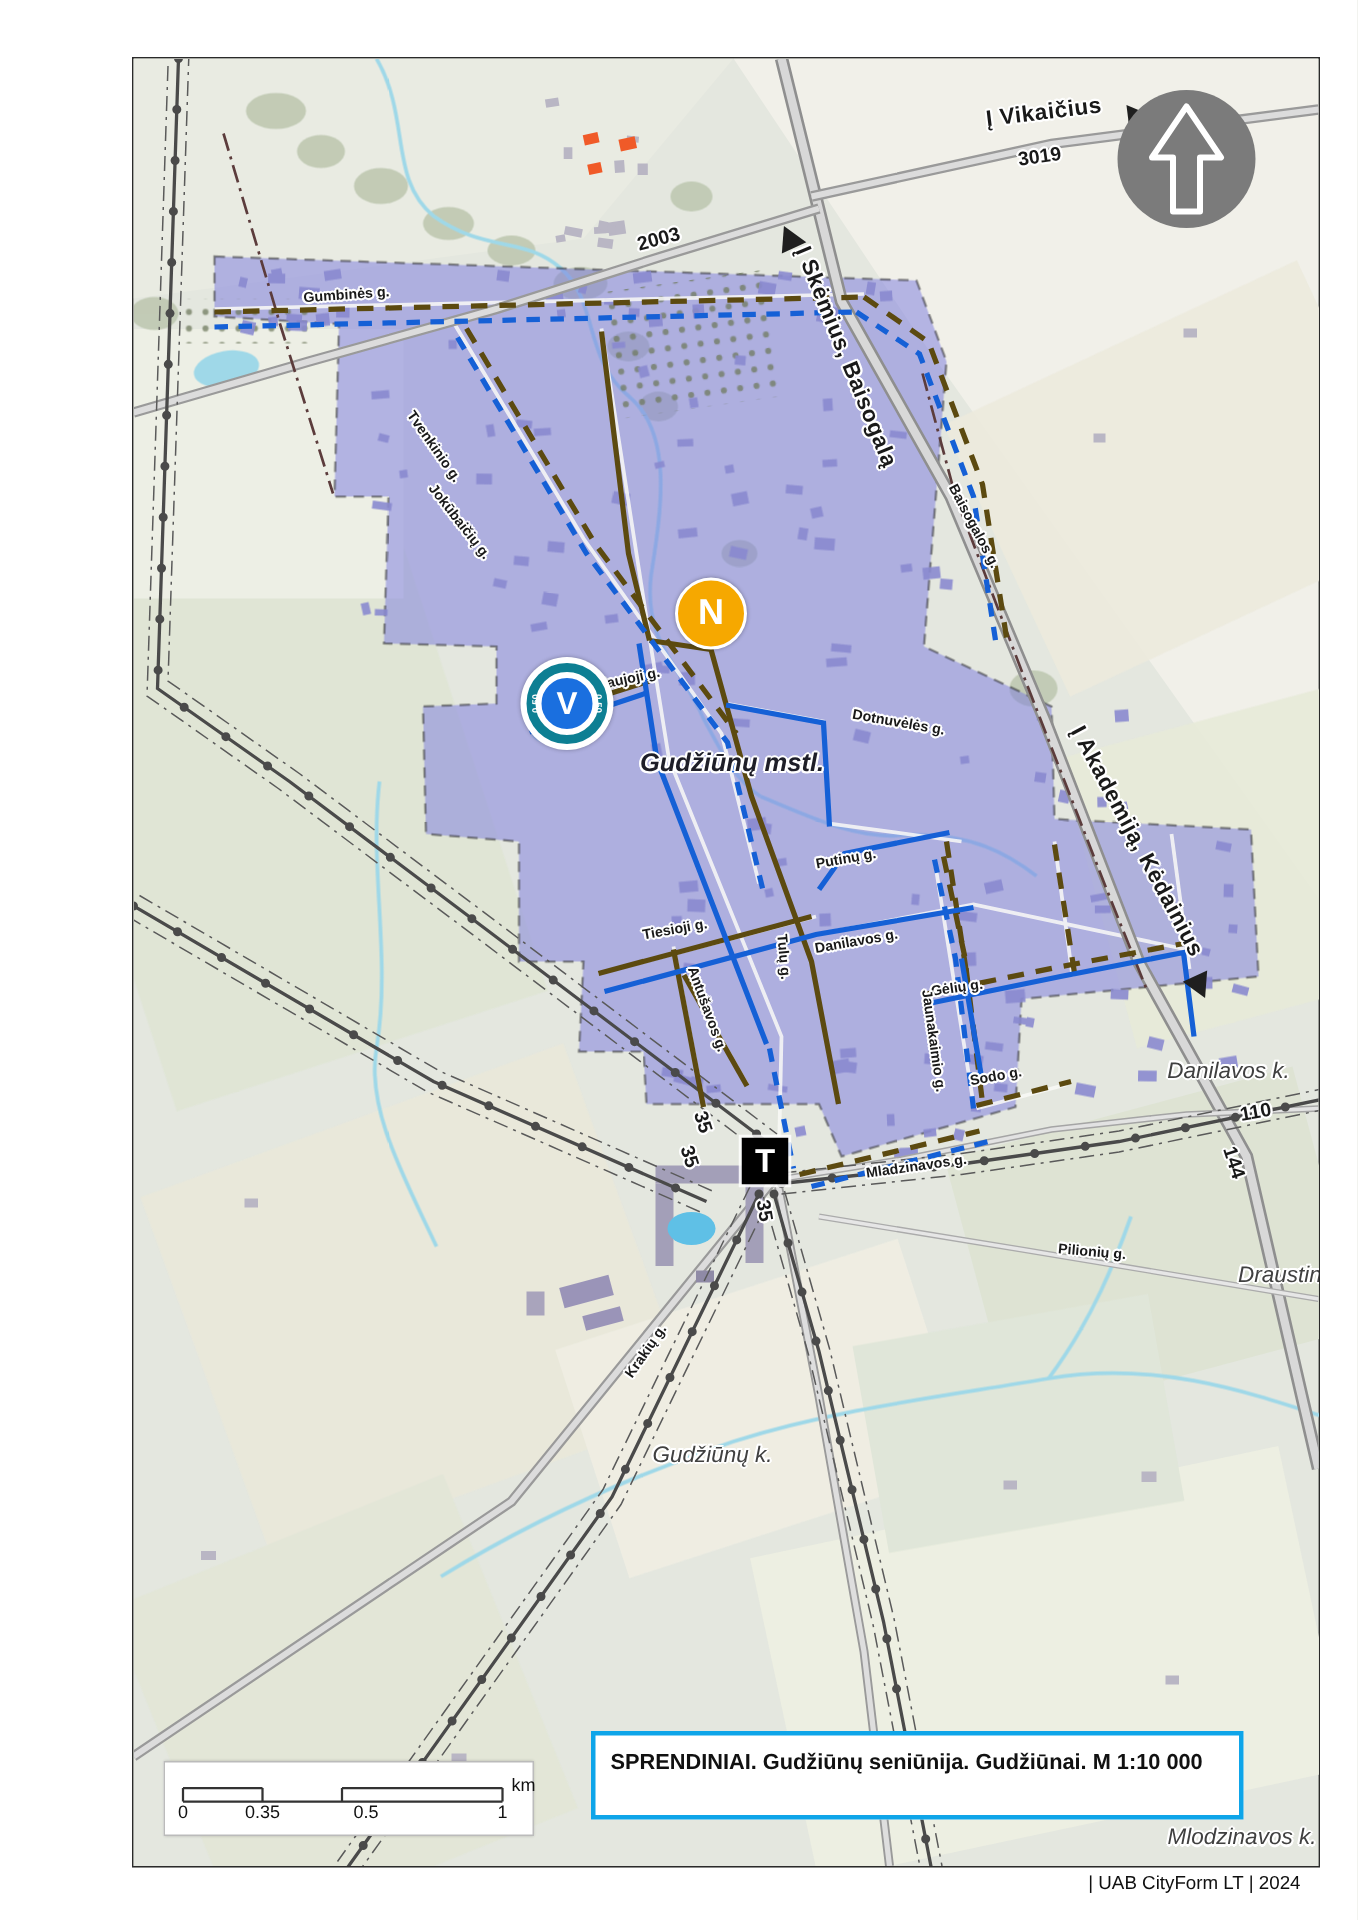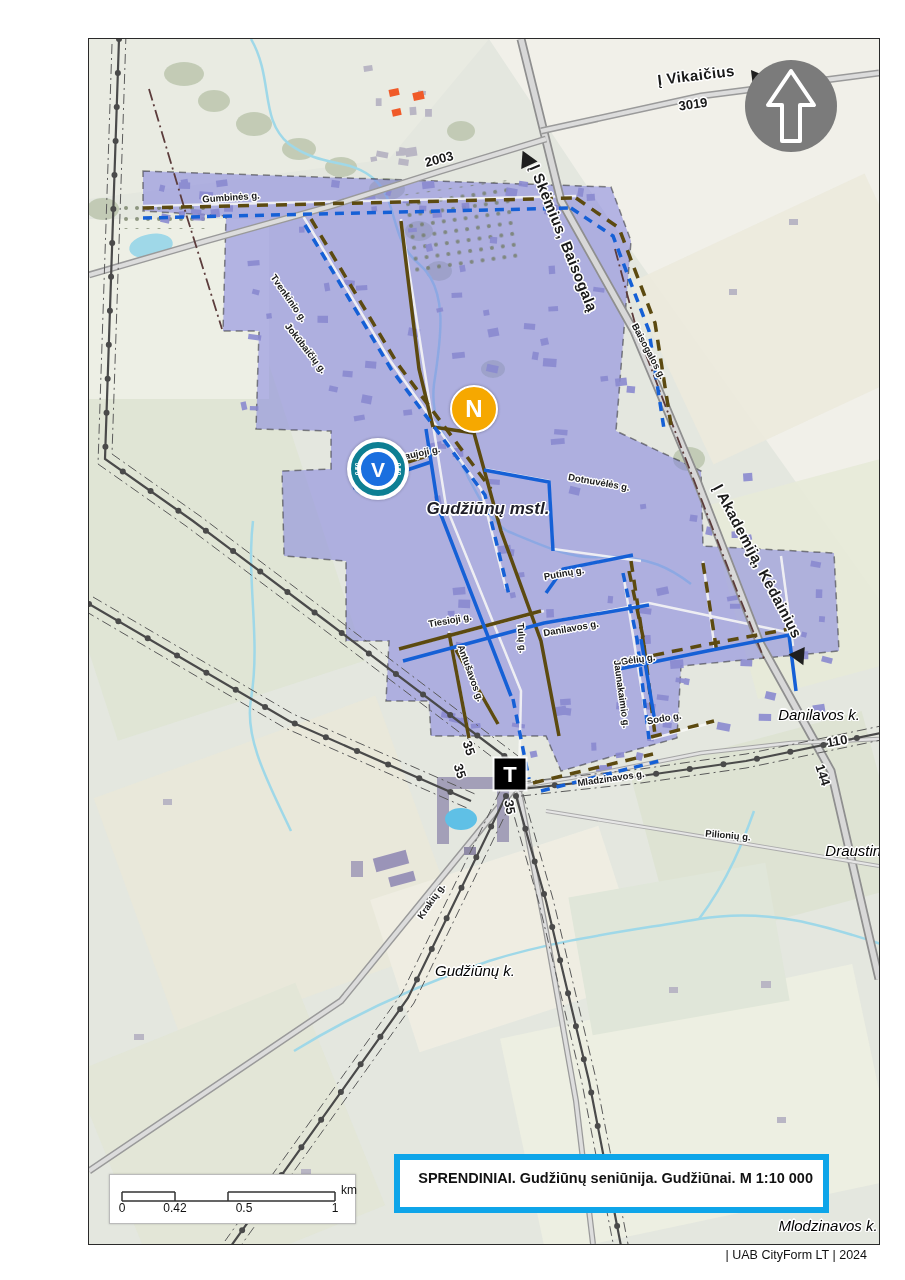--- a/index.html
+++ b/index.html
@@ -6,21 +6,21 @@
   body{width:905px;height:1280px;position:relative;background:#ffffff;
        font-family:"Liberation Sans",sans-serif;overflow:hidden;}
   .map-frame{position:absolute;left:88px;top:38px;width:790px;height:1205px;
        border:1.5px solid #2a2a2a;background:#e4e7df;overflow:hidden;}
   .map-frame svg{position:absolute;left:0;top:0;}
   #labels-layer,#markers-layer{position:absolute;left:0;top:0;width:100%;height:100%;pointer-events:none;}
   .mlabel{position:absolute;white-space:nowrap;color:#191919;
     text-shadow:-1px -1px 0 #fff,1px -1px 0 #fff,-1px 1px 0 #fff,1px 1px 0 #fff,0 -1.5px 0 #fff,0 1.5px 0 #fff,-1.5px 0 0 #fff,1.5px 0 0 #fff;}
   .mlabel.street{font-size:9.5px;font-weight:bold;}
   .mlabel.roadnum{font-size:13px;font-weight:bold;}
-  .mlabel.place{font-size:15px;font-style:italic;color:#000000;}
+  .mlabel.place{font-size:15px;font-style:italic;color:#404040;}
   .mlabel.place.bold{font-size:17px;font-weight:bold;color:#1e1e28;}
   .mlabel.direction{font-size:15px;font-weight:bold;letter-spacing:.4px;}
   .dir-arrow{position:absolute;width:0;height:0;border-left:16px solid #1f1f1f;
     border-top:9px solid transparent;border-bottom:9px solid transparent;}
   .marker{position:absolute;transform:translate(-50%,-50%);}
   .marker{margin:0;}
   .m-circle{width:44px;height:44px;border-radius:50%;border:2.5px solid #fff;
     display:flex;align-items:center;justify-content:center;box-shadow:0 0 3px rgba(0,0,0,.35);}
   .m-letter{color:#fff;font-weight:bold;font-size:24px;line-height:1;}
   .m-square{width:31px;height:31px;display:flex;align-items:center;justify-content:center;
@@ -36,21 +36,21 @@
   .v-ring-label{position:absolute;font-size:6.5px;font-weight:bold;color:#fff;line-height:1;}
   .v-ring-label.left{left:-5px;top:50%;transform:translate(0,-50%) rotate(-90deg);}
   .v-ring-label.right{right:-5px;top:50%;transform:translate(0,-50%) rotate(90deg);}
   .north-arrow{position:absolute;left:655px;top:20px;width:94px;height:94px;}
   .scale-box{position:absolute;left:20px;top:1135px;width:245px;height:48px;background:#fff;
     border:1px solid #bbb;box-shadow:0 0 2px rgba(0,0,0,.2);}
   .scale-box svg{position:absolute;left:0;top:2px;}
   #scale-ticks span{position:absolute;top:26px;transform:translateX(-50%);font-size:12px;color:#111;}
   .scale-unit{position:absolute;left:231px;top:8px;font-size:12px;color:#111;}
   .title-box{position:absolute;left:305px;top:1115px;width:435px;height:59px;background:#fff;
-    border:6px solid #0ea5e9;box-sizing:border-box;padding:8px 10px 0 10px;text-align:right;}
+    border:3px solid #0ea5e9;box-sizing:border-box;padding:8px 10px 0 10px;text-align:left;}
   .title-box .l1{font-size:14.5px;font-weight:bold;color:#111;line-height:1.4;}
   .title-box .l2{font-size:14.5px;font-weight:bold;color:#111;line-height:1.4;}
   .footer{position:absolute;left:40px;right:38px;top:1247px;text-align:right;font-size:12.5px;
     color:#101010;line-height:1.28;}
 </style>
 </head>
 <body>
 
 <div class="map-frame">
   <svg width="790" height="1205" viewBox="0 0 790 1205">
@@ -459,21 +459,21 @@
       <polygon points="47,12 70,46 56,46 56,82 38,82 38,46 24,46" fill="#7b7b7b" stroke="#ffffff" stroke-width="4" stroke-linejoin="round"></polygon>
     </svg>
   </div>
 
   <div class="scale-box">
     <svg width="245" height="30" viewBox="0 0 245 30">
       <path d="M12,24 H225 M12,15 V24 M65,15 V24 M118,15 V24 M225,15 V24 M12,15 H65 M118,15 H225" stroke="#333" stroke-width="1.5" fill="none"></path>
     </svg>
     <div id="scale-ticks">
         <span style="left: 12px;">0</span>
-        <span style="left: 65px;">0.42</span>
+        <span style="left: 65px;">0.35</span>
         <span style="left: 134px;">0.5</span>
         <span style="left: 225px;">1</span>
       </div>
     <span class="scale-unit">km</span>
   </div>
 
   <div class="title-box">
     <div class="l1">SPRENDINIAI. Gudžiūnų seniūnija. Gudžiūnai. M 1:10 000</div>
   </div>
 </div>

